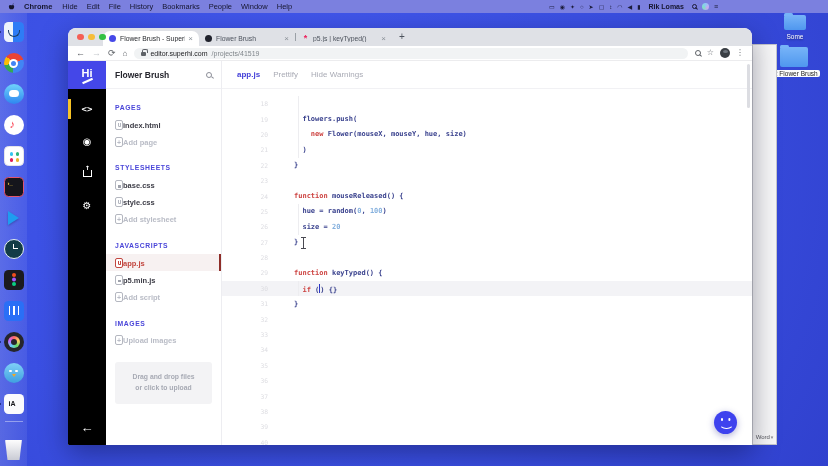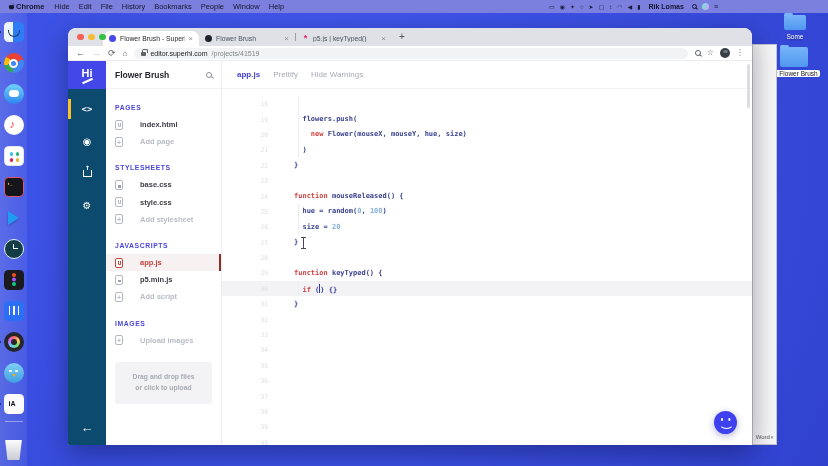--- a/index.html
+++ b/index.html
@@ -6,21 +6,21 @@
 html,body{width:828px;height:466px;overflow:hidden}
 body{font-family:"Liberation Sans",sans-serif;-webkit-font-smoothing:antialiased}
 .screen{position:relative;width:828px;height:466px;overflow:hidden;
  background:radial-gradient(circle at 35% 30%,#4459f0 0%,#3a4fe2 55%,#3041ce 100%)}
 
 
 .menubar{position:absolute;left:0;top:0;right:0;height:13px;background:#7b80df;
  display:flex;align-items:center;padding:0 8px;font-size:7.5px;color:#15152e;z-index:50}
 .apple{width:8px;height:9px;display:flex;align-items:center}
 .apple svg{width:7px;height:8px;fill:#15152e}
-.mb-app{font-weight:bold;margin-left:0}
+.mb-app{font-weight:bold;margin-left:8px}
 .mb-items{display:flex;gap:9px;margin-left:10px}
 .mb-right{margin-left:auto;display:flex;align-items:center;gap:5px;margin-right:102px}
 .st-ic{font-size:6px;line-height:6px;color:#1b1b3a}
 .mb-user{font-size:7px;font-weight:bold;margin:0 3px}
 .mag{width:5px;height:5px;border:1px solid #1b1b3a;border-radius:50%;position:relative;display:inline-block}
 .mag::after{content:"";position:absolute;width:3px;height:1px;background:#1b1b3a;right:-2.5px;bottom:-1px;transform:rotate(40deg)}
 .siri{width:7px;height:7px;border-radius:50%;background:conic-gradient(#8ec9f5,#c9a6f2,#7ee0c8,#8ec9f5)}
 .cc{font-size:7px;line-height:7px}
 
 
@@ -109,38 +109,38 @@
 .bar-right{display:flex;align-items:center;gap:6px}
 .mag2{width:6px;height:6px;border:1.2px solid #5f6368;border-radius:50%;position:relative}
 .mag2::after{content:"";position:absolute;width:3px;height:1.2px;background:#5f6368;right:-2.5px;bottom:-1px;transform:rotate(40deg)}
 .star{font-size:8px;color:#5f6368;line-height:8px}
 .avatar{width:10px;height:10px;border-radius:50%;background:#3a3f45;position:relative;overflow:hidden}
 .avatar::after{content:"";position:absolute;left:2.5px;top:2px;width:5px;height:3px;border-radius:50%;background:#6d747c}
 .vdots{font-size:8px;color:#5f6368;line-height:8px}
 
 
 .content{flex:1;display:flex;min-height:0;background:#fff}
-.iconstrip{width:38px;background:#0c4a6e;flex:none;display:flex;flex-direction:column;align-items:center;position:relative}
+.iconstrip{width:38px;background:#000000;flex:none;display:flex;flex-direction:column;align-items:center;position:relative}
 .logo{width:38px;height:28px;background:#4447e8;color:#fff;display:flex;flex-direction:column;align-items:center;justify-content:center;font-weight:bold;font-size:11px;line-height:10px}
 .logo .slash{width:11px;height:1.6px;background:#fff;transform:rotate(-24deg);margin-top:2px}
 .strip-icon{width:38px;height:24px;margin-top:8px;display:flex;align-items:center;justify-content:center;color:#fff;position:relative;font-size:9px;font-weight:bold;font-family:"DejaVu Sans Mono",monospace}
 .strip-icon.glyph-big{font-size:10px;font-family:"DejaVu Sans",sans-serif}
 .strip-icon.active::before{content:"";position:absolute;left:0;top:2px;bottom:2px;width:2.5px;background:#f7c325}
 .up-ic{position:relative;width:9px;height:7px;border:1.2px solid #fff;border-top:none}
 .up-ic::after{content:"↑";position:absolute;left:1.6px;top:-7px;font-size:8px;color:#fff;font-weight:bold}
 .backarrow{margin-top:auto;margin-bottom:10px;color:#fff;font-size:13px;font-weight:bold}
 
 .sidebar{width:116px;flex:none;border-right:1px solid #ededf1;display:flex;flex-direction:column;font-size:7.5px;overflow:hidden}
 .sb-header{height:28px;flex:none;display:flex;align-items:center;padding:0 9px;border-bottom:1px solid #f1f1f4}
 .sb-title{flex:1;font-weight:bold;font-size:8.5px;color:#26262e}
 .sb-search{width:6px;height:6px;border:1.2px solid #8c8e98;border-radius:50%;position:relative}
 .sb-search::after{content:"";position:absolute;width:3px;height:1.2px;background:#8c8e98;right:-2.5px;bottom:-1.5px;transform:rotate(40deg)}
 .sb-body{flex:1;padding-top:1px}
 .sb-sec-title{color:#4a46d9;font-weight:bold;font-size:6.8px;letter-spacing:.6px;padding:0 9px;margin:14px 0 5px}
-.sb-item{display:flex;align-items:center;gap:17px;padding:3.6px 9px;color:#3c3c46;font-weight:bold;position:relative}
+.sb-item{display:flex;align-items:flex-end;gap:0;padding:3.6px 9px;color:#3c3c46;font-weight:bold;position:relative}
 .sb-item.add{color:#b9bcc6}
 .sb-item.active{background:#f7f1f1;color:#c2453e}
 .sb-item.active::after{content:"";position:absolute;right:0;top:0;bottom:0;width:2.5px;background:#8e2d28}
 .doc{width:8px;height:10px;border:1px solid #b4b7c0;border-radius:2px;position:relative;flex:none;background:#fff}
 .doc-file::before{content:"";position:absolute;left:1.5px;right:1.5px;bottom:2px;height:3px;border:1px solid #b4b7c0;border-top:none;border-radius:0 0 3px 3px}
 .doc-lock::before{content:"";position:absolute;left:2px;top:4px;width:3px;height:2.6px;background:#9ea1ab}
 .doc-add::before{content:"+";position:absolute;left:0;right:0;top:1px;text-align:center;font-size:7px;color:#b9bcc6;font-weight:bold}
 .sb-item.active .doc{border-color:#c2453e}
 .sb-item.active .doc-file::before{border-color:#c2453e}
 .dropzone{margin:13px 9px;background:#f3f3f5;border-radius:3px;height:42px;display:flex;align-items:center;justify-content:center;text-align:center;color:#a7aab4;font-size:6.8px;line-height:1.55;font-weight:bold}

